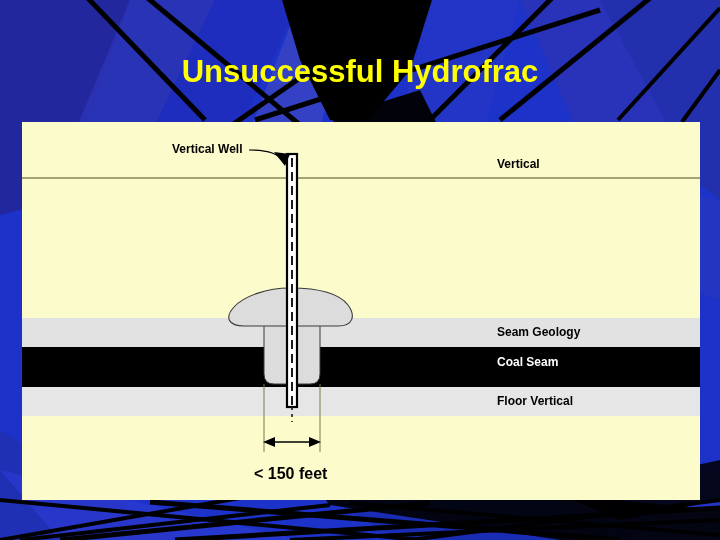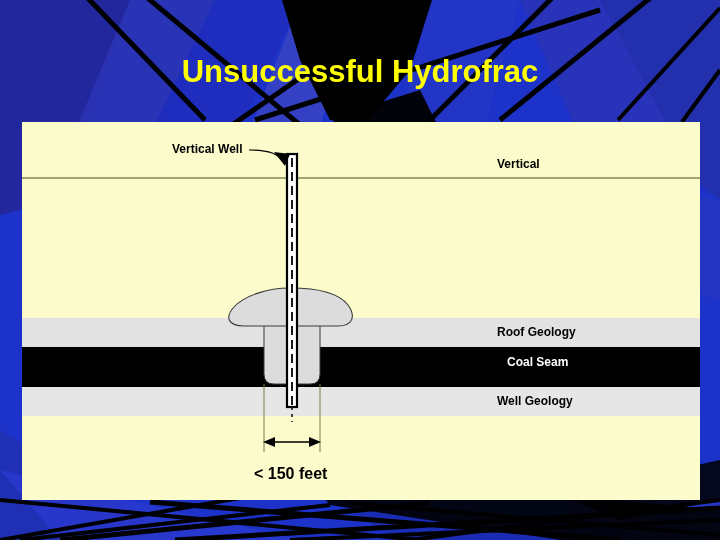--- a/index.html
+++ b/index.html
@@ -55,21 +55,21 @@
     font-family: "Liberation Sans", sans-serif;
     font-size: 12px;
     font-weight: bold;
     white-space: nowrap;
     color: #000000;
   }
   .diag-label.light { color: #ffffff; }
   #label-vertical-well { left: 150px; top: 20px; }
   #label-surface      { left: 475px; top: 35px; }
   #label-roof         { left: 475px; top: 203px; }
-  #label-coal         { left: 475px; top: 233px; margin-left: 10px; }
+  #label-coal         { left: 475px; top: 233px; }
   #label-floor        { left: 475px; top: 272px; }
   #label-distance     { left: 232px; top: 343px; font-size: 16px; }
 </style>
 </head>
 <body>
 
 <div id="slide">
 
   <svg id="bg-svg" viewBox="0 0 720 540" preserveAspectRatio="none">
     <rect x="0" y="0" width="720" height="540" fill="#1c32c8"></rect>
@@ -168,19 +168,19 @@
       <line x1="242" y1="262" x2="242" y2="330" stroke="#7a7a4a" stroke-width="1"></line>
       <line x1="298" y1="262" x2="298" y2="330" stroke="#7a7a4a" stroke-width="1"></line>
 
       <line x1="245" y1="320" x2="295" y2="320" stroke="#000000" stroke-width="1.6"></line>
       <polygon points="241,320 253,315 253,325" fill="#000000"></polygon>
       <polygon points="299,320 287,315 287,325" fill="#000000"></polygon>
     </svg>
 
     <div class="diag-label" id="label-vertical-well">Vertical Well</div>
     <div class="diag-label" id="label-surface">Vertical</div>
-    <div class="diag-label" id="label-roof">Roof Geology</div>
+    <div class="diag-label" id="label-roof">Seam Geology</div>
     <div class="diag-label light" id="label-coal">Coal Seam</div>
-    <div class="diag-label" id="label-floor">Well Geology</div>
+    <div class="diag-label" id="label-floor">Floor Vertical</div>
     <div class="diag-label" id="label-distance">&lt; 150 feet</div>
 
   </div>
 </div>
 
 </body></html>

